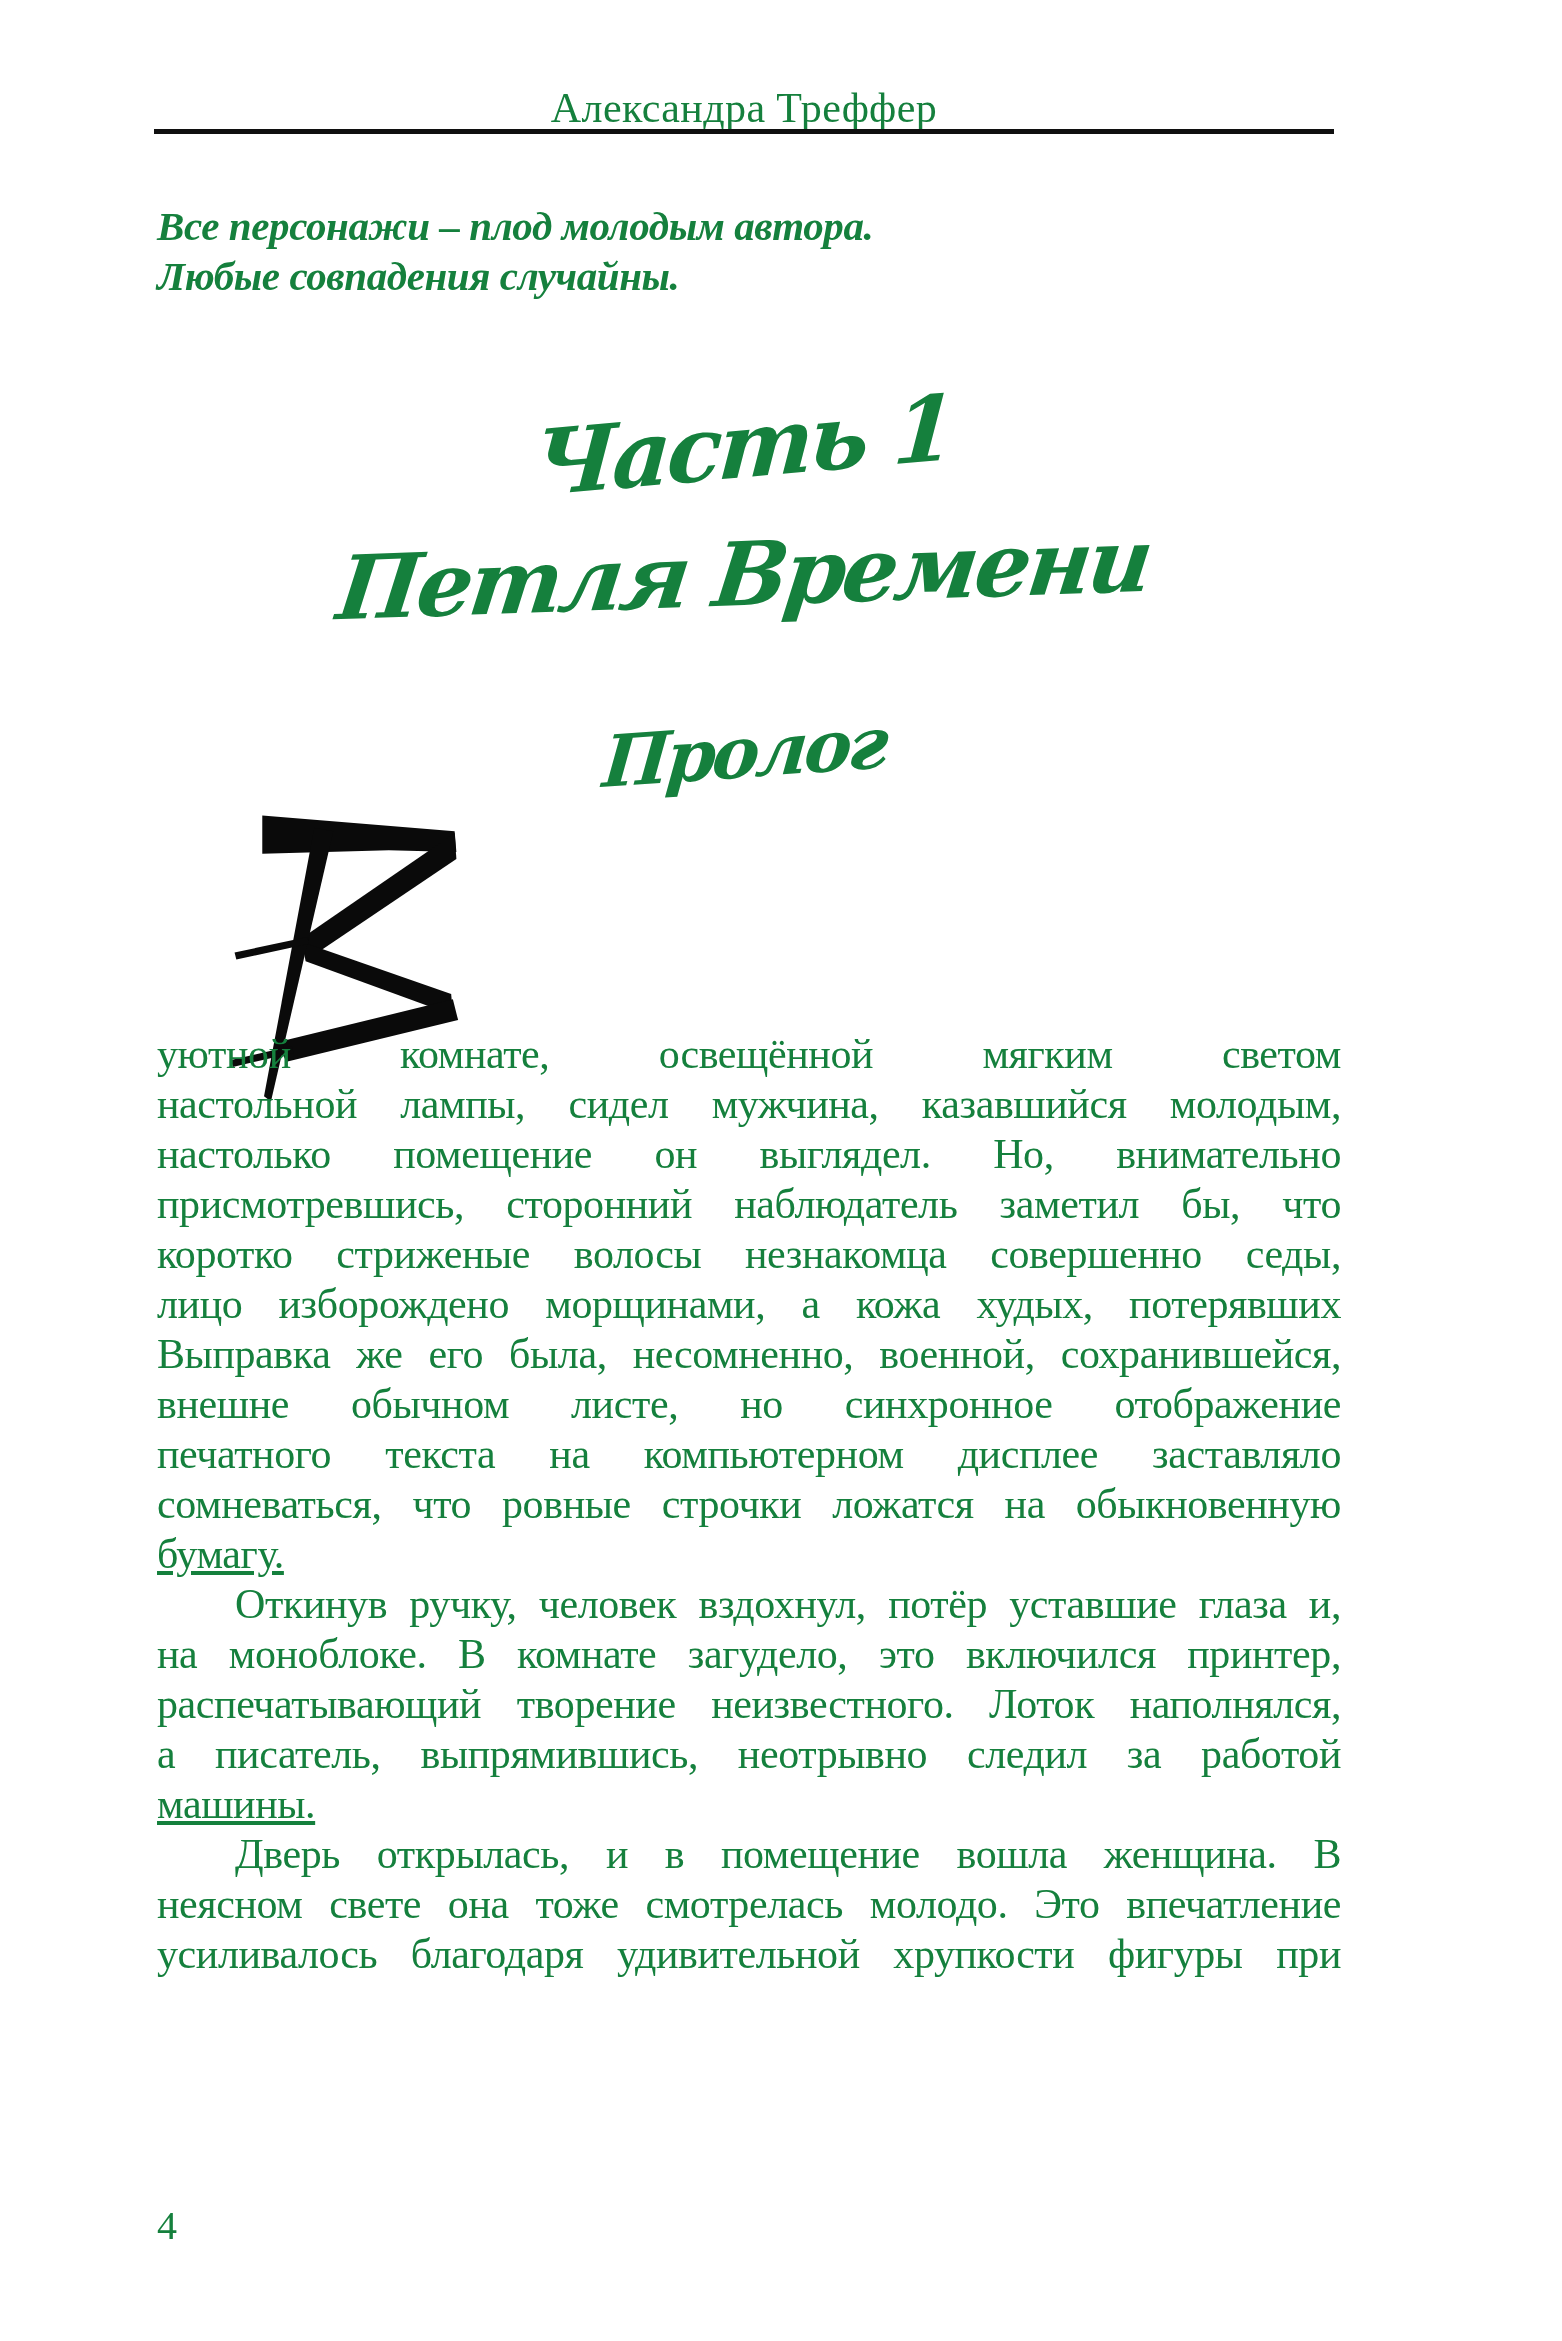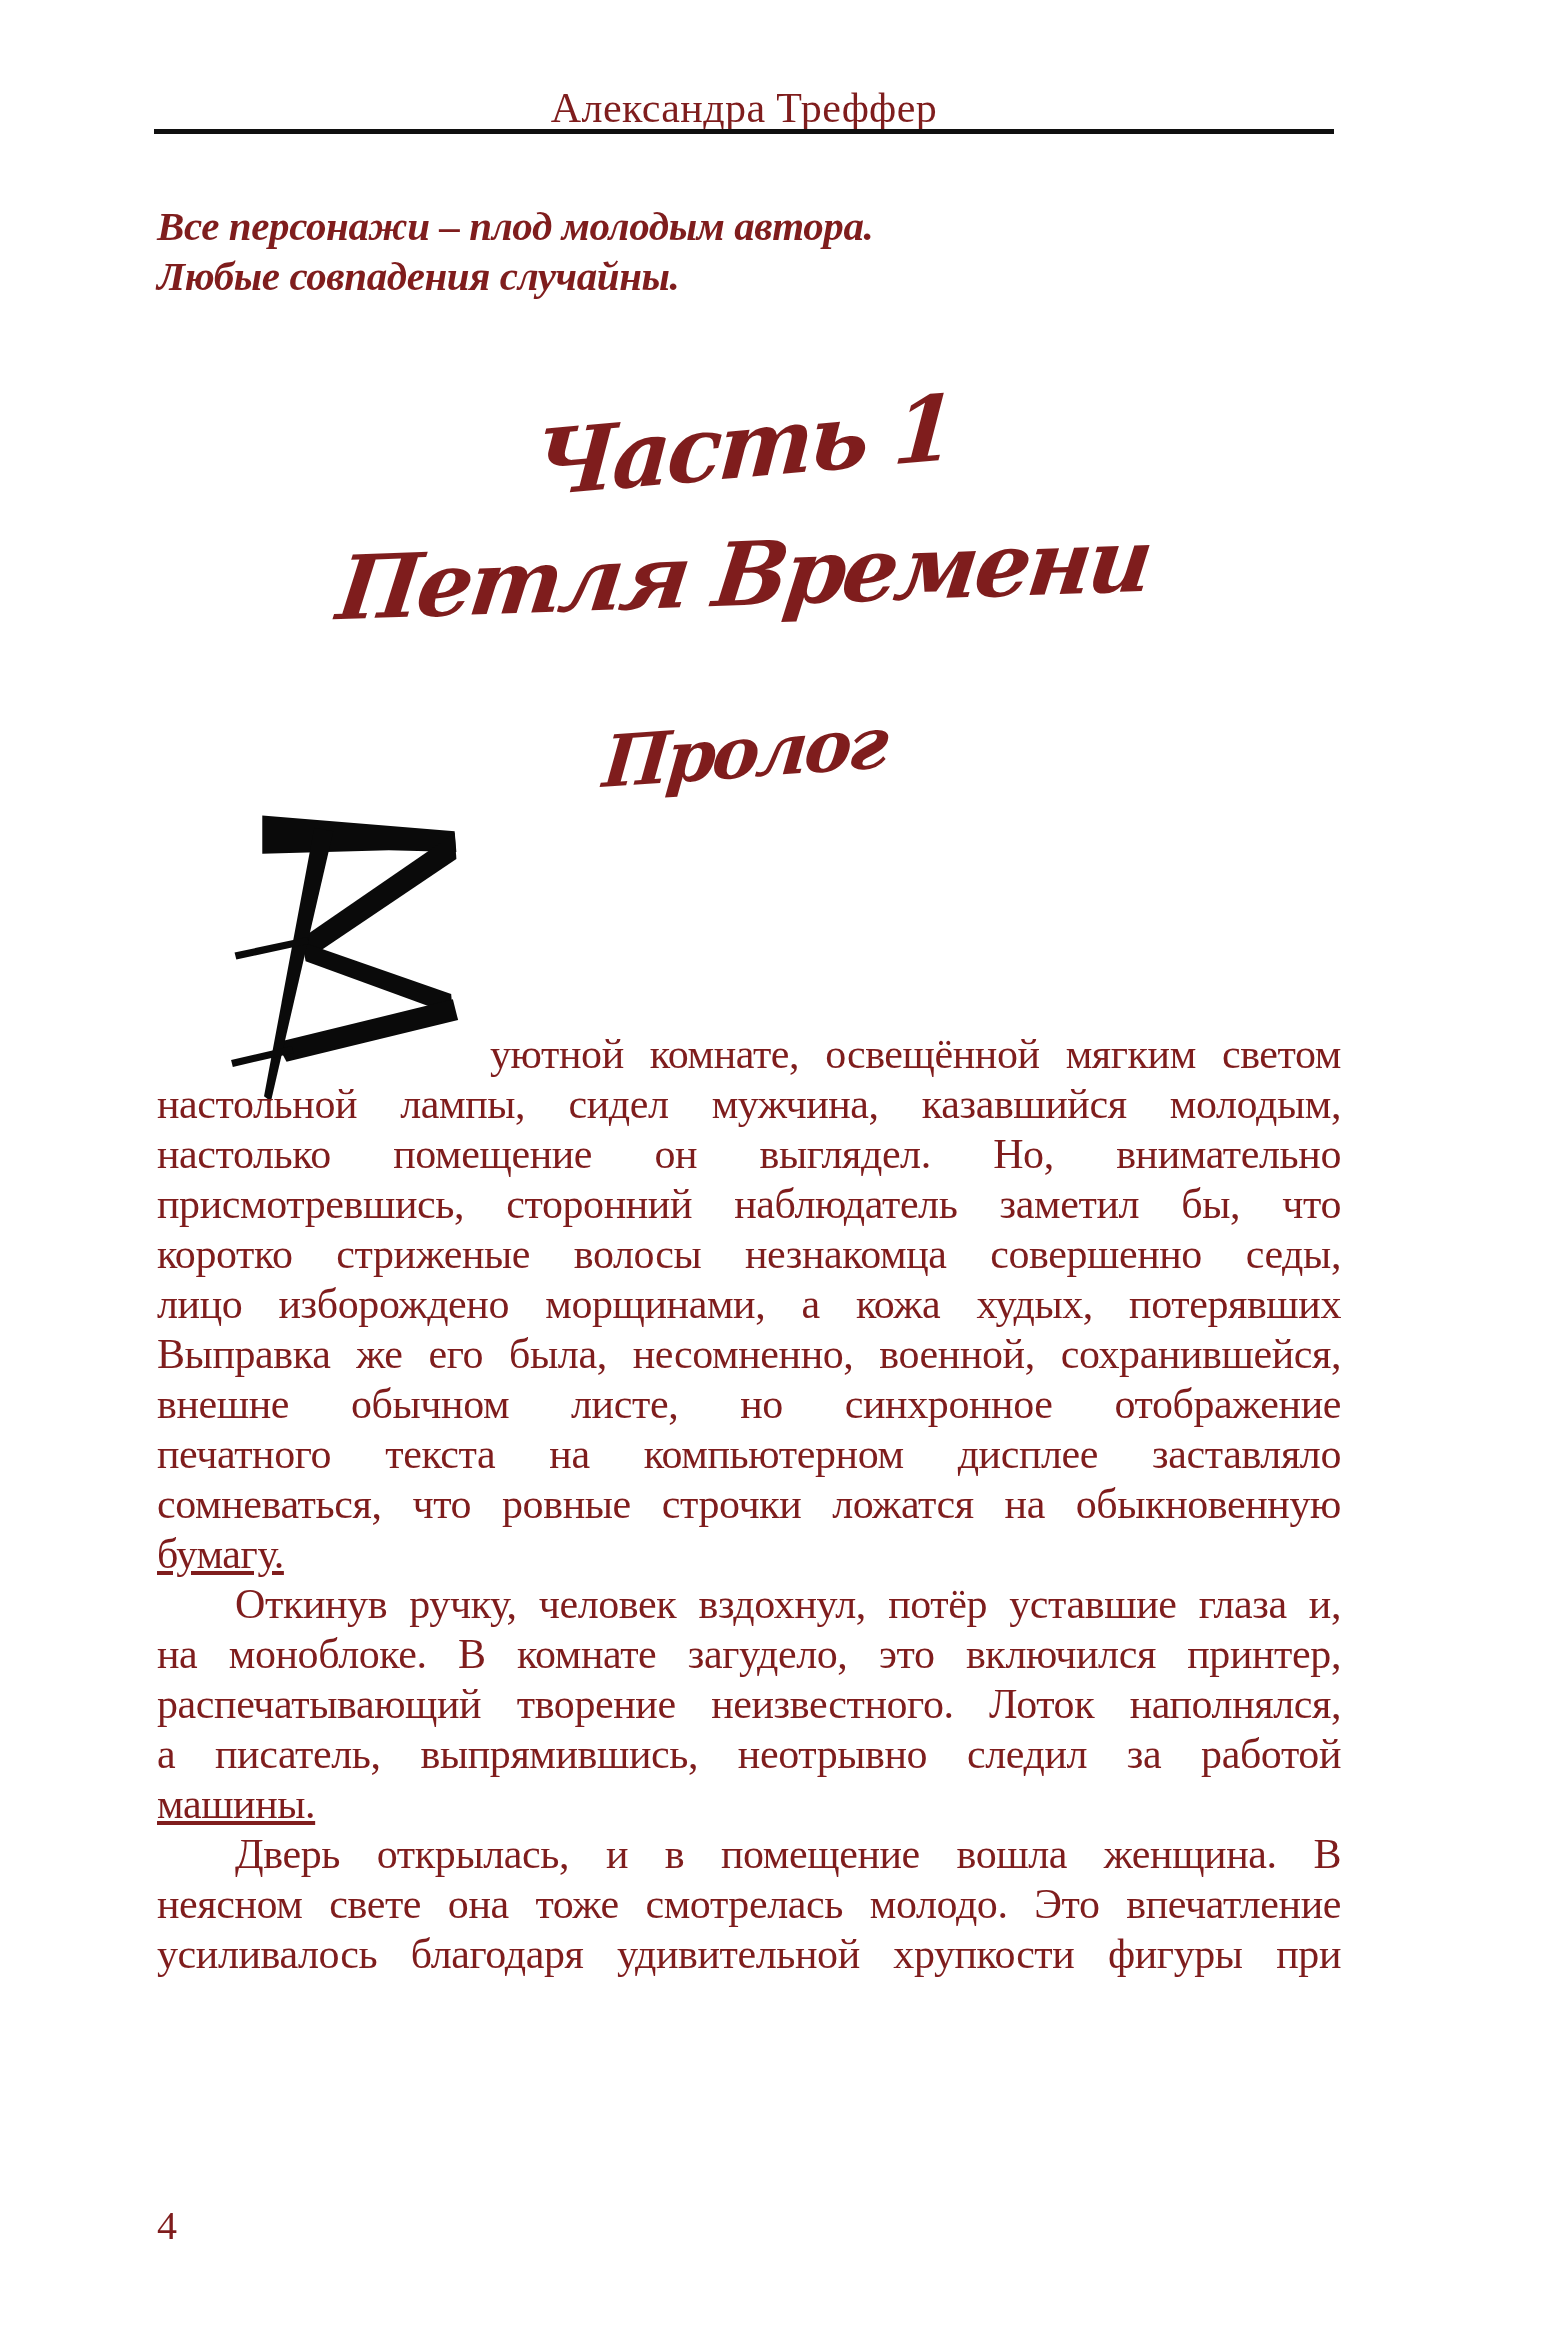--- a/index.html
+++ b/index.html
@@ -1,20 +1,20 @@
 <!DOCTYPE html>
 <html lang="ru" style="font-size:14px"><head>
 <meta charset="utf-8">
 <style>
   html,body{margin:0;padding:0;background:#888;}
   .page{
     position:relative;
     width:1562px;height:2342px;
     background:#ffffff;
-    color:#7f1d1d;
+    color:#15803d;
     font-family:"Liberation Serif", serif;
     overflow:hidden;
   }
   .header-author{
     position:absolute;left:154px;top:87px;width:1180px;
     text-align:center;
     font-size:42px;line-height:43px;
     letter-spacing:0.4px;
     white-space:nowrap;
   }
@@ -58,21 +58,21 @@
     font-size:42px;line-height:50px;
     letter-spacing:-0.4px;
   }
   .body-text .line{
     text-align:justify;
     text-align-last:justify;
     height:50px;
     overflow:visible;
   }
   .body-text .line.flush-last{text-align-last:left;text-decoration:underline;}
-  .body-text .line.p1-first{margin-left:333px;}
+  .body-text .line.p1-first{}
   .body-text .line.indent{text-indent:78px;}
   .page-number{
     position:absolute;left:157px;top:2205px;
     font-size:40px;line-height:42px;
   }
 </style>
 </head>
 <body>
 
 <div class="page">

